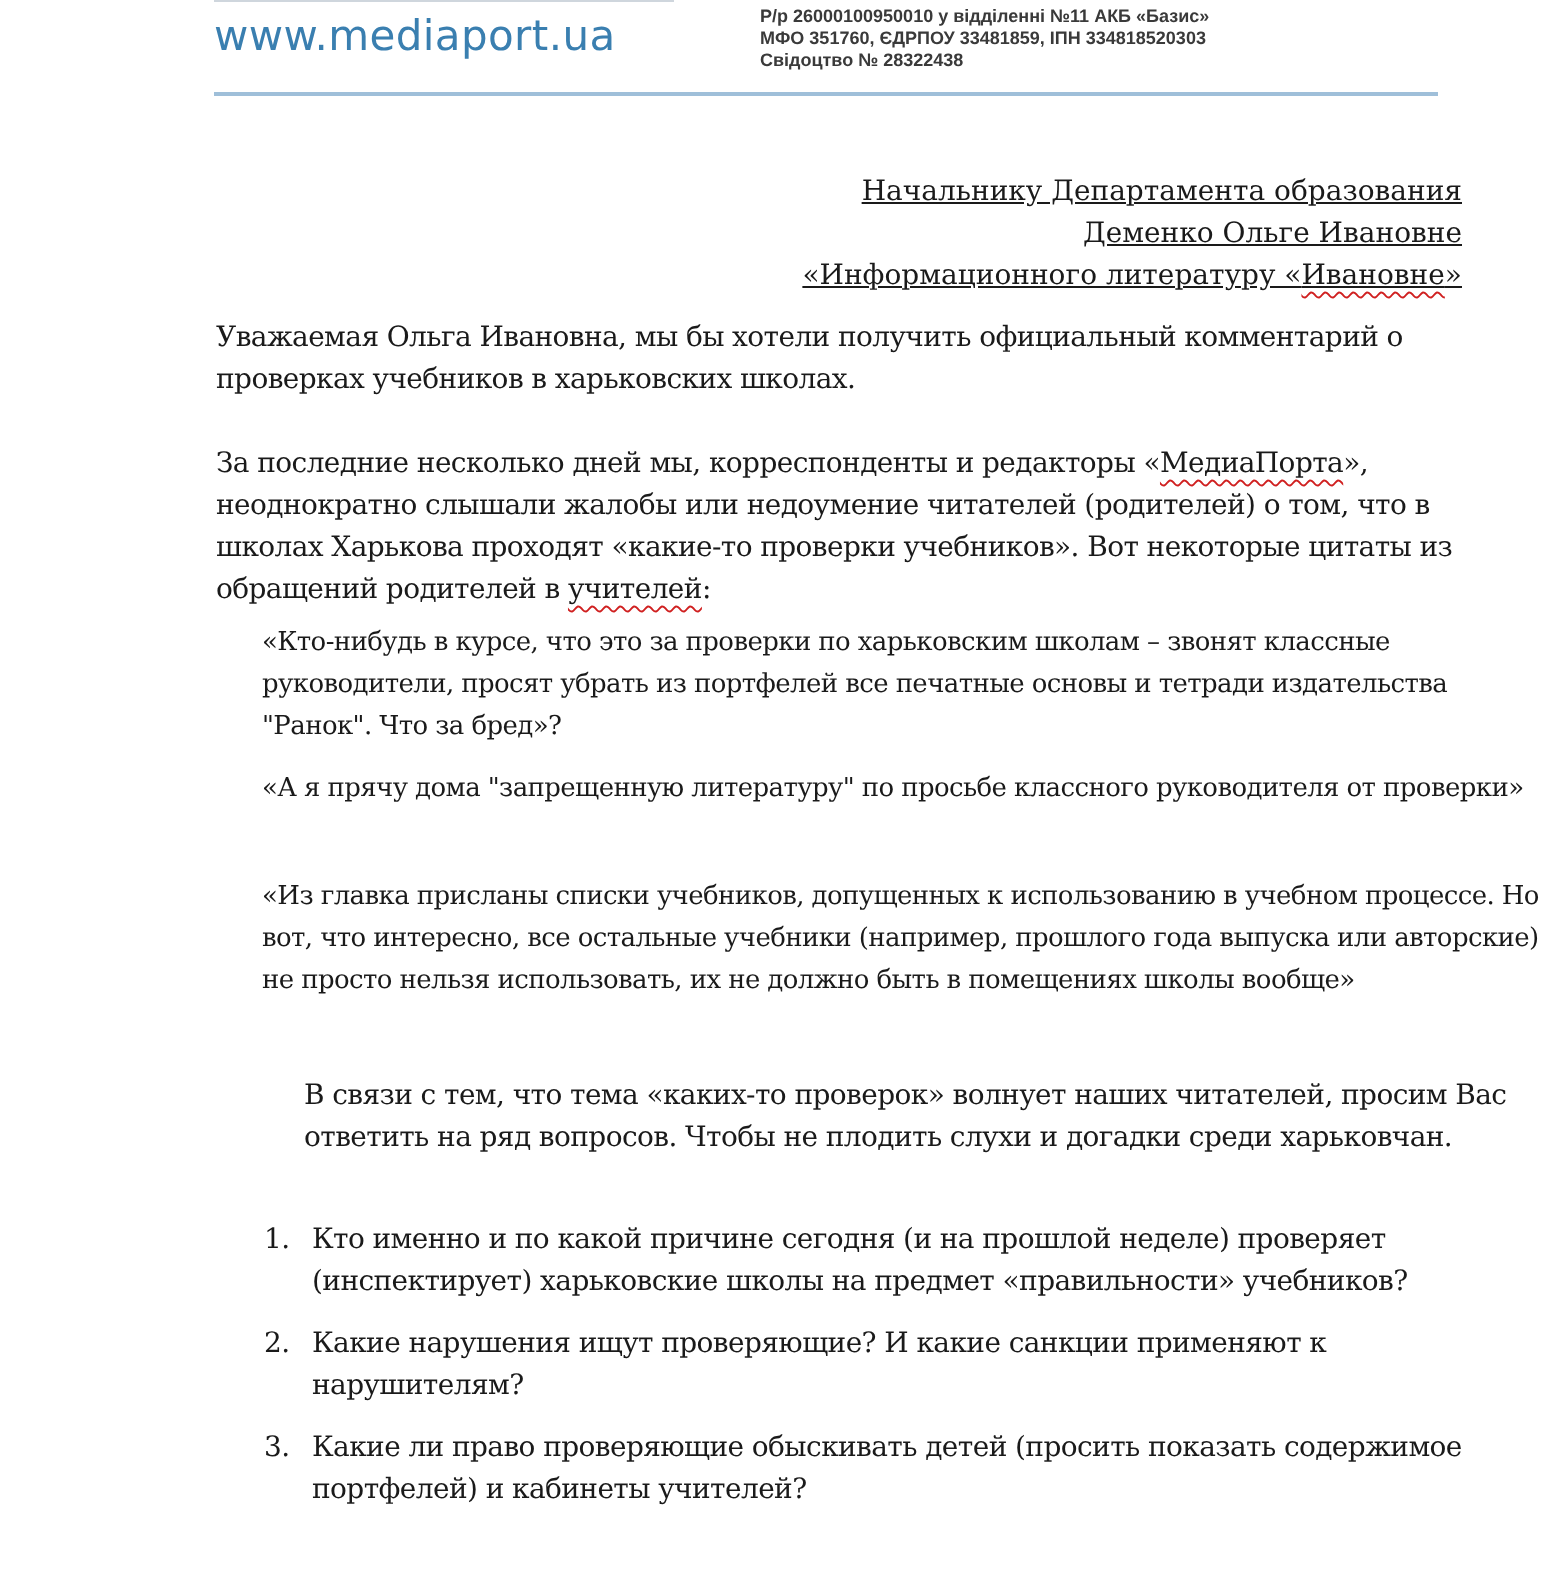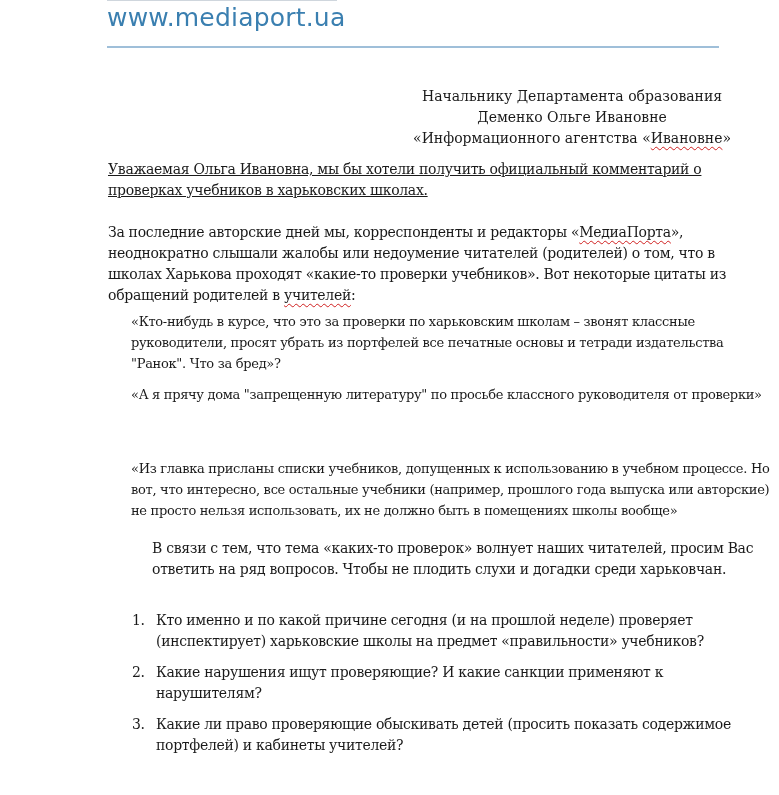--- a/index.html
+++ b/index.html
@@ -1,68 +1,73 @@
 <!DOCTYPE html>
 <html><head>
   <meta charset="utf-8">
   <style>
     html, body { margin:0; padding:0; background:#ffffff; }
     body { width:779px; height:795px; overflow:hidden; position:relative;
       font-family:"DejaVu Serif", serif; color:#1a1a1a; }
     .page { position:absolute; left:0; top:0; width:779px; height:795px; background:#fff; }
     .top-line { position:absolute; left:107px; top:0; width:230px; height:1px; background:#cfd6dd; }
     .logo { position:absolute; left:107px; top:3px; font-family:"DejaVu Sans", sans-serif;
-      font-size:25px; color:#3a7fb0; letter-spacing:0.2px; font-weight:normal; line-height:30px; }
+      font-size:21px; color:#3a7fb0; letter-spacing:0.2px; font-weight:normal; line-height:30px; }
     .bank { position:absolute; left:380px; top:3px; font-family:"Liberation Sans", sans-serif;
       font-size:9px; font-weight:bold; color:#3a3a3a; line-height:11px; }
     .bank div { white-space:nowrap; }
     .header-rule { position:absolute; left:107px; top:46px; width:612px; height:2px;
       background:#9fbfd9; }
-    .addressee { position:absolute; right:48px; top:86px; text-align:center;
-      font-size:14px; line-height:21px; }
+    .addressee { position:absolute; right:48px; top:86px; text-align:right;
+      font-size:14px; line-height:21px;text-decoration:underline; }
     .addressee div { white-space:nowrap; }
     .body-text { position:absolute; left:108px; width:640px; font-size:14px; line-height:21px;
       font-family:"DejaVu Serif", serif; letter-spacing:-0.3px; }
     .p { margin:0; }
     .quote { font-size:13px; line-height:21px; letter-spacing:-0.3px;margin-left:23px; }
     .spell { text-decoration:underline wavy #d02020; text-decoration-thickness:1px; text-underline-offset:3px; }
     ol.questions { position:absolute; left:108px; top:610px; width:640px; margin:0; padding:0;
       list-style:none; font-size:14px; line-height:21px; letter-spacing:-0.3px; }
     ol.questions li { position:relative; padding-left:48px; margin-bottom:10px; }
     ol.questions li .num { position:absolute; left:24px; top:0; }
   </style>
 </head>
 <body>
 
 <div class="page">
   <div class="top-line"></div>
   <div class="logo">www.mediaport.ua</div>
+  <div class="bank">
+    <div>Р/р 26000100950010 у відділенні №11 АКБ «Базис»</div>
+    <div>МФО 351760, ЄДРПОУ 33481859, ІПН 334818520303</div>
+    <div>Свідоцтво № 28322438</div>
+  </div>
   <div class="header-rule"></div>
 
   <div class="addressee">
     <div>Начальнику Департамента образования</div>
     <div>Деменко Ольге Ивановне</div>
-    <div><span>«Информационного агентства «</span><span class="spell">Ивановне</span><span>»</span></div>
+    <div><span>«Информационного литературу «</span><span class="spell">Ивановне</span><span>»</span></div>
   </div>
 
-  <div class="body-text" style="top:159px;text-decoration:underline;">
+  <div class="body-text" style="top:159px;">
     <p class="p">Уважаемая Ольга Ивановна, мы бы хотели получить официальный комментарий о проверках учебников в харьковских школах.</p>
   </div>
 
   <div class="body-text" style="top:222px;">
-    <p class="p"><span>За последние авторские дней мы, корреспонденты и редакторы «</span><span class="spell">МедиаПорта</span><span>», неоднократно слышали жалобы или недоумение читателей (родителей) о том, что в школах Харькова проходят «какие-то проверки учебников». Вот некоторые цитаты из обращений родителей в </span><span class="spell">учителей</span><span>:</span></p>
+    <p class="p"><span>За последние несколько дней мы, корреспонденты и редакторы «</span><span class="spell">МедиаПорта</span><span>», неоднократно слышали жалобы или недоумение читателей (родителей) о том, что в школах Харькова проходят «какие-то проверки учебников». Вот некоторые цитаты из обращений родителей в </span><span class="spell">учителей</span><span>:</span></p>
   </div>
 
   <div class="body-text quote" style="top:311px;">
     <p class="p">«Кто-нибудь в курсе, что это за проверки по харьковским школам – звонят классные руководители, просят убрать из портфелей все печатные основы и тетради издательства "Ранок". Что за бред»?</p>
   </div>
   <div class="body-text quote" style="top:384px;">
     <p class="p">«А я прячу дома "запрещенную литературу" по просьбе классного руководителя от проверки»</p>
   </div>
-  <div class="body-text quote" style="top:458px;">
+  <div class="body-text quote" style="top:438px;">
     <p class="p">«Из главка присланы списки учебников, допущенных к использованию в учебном процессе. Но вот, что интересно, все остальные учебники (например, прошлого года выпуска или авторские) не просто нельзя использовать, их не должно быть в помещениях школы вообще»</p>
   </div>
 
   <div class="body-text" style="top:538px;margin-left:44px;">
     <p class="p">В связи с тем, что тема «каких-то проверок» волнует наших читателей, просим Вас ответить на ряд вопросов. Чтобы не плодить слухи и догадки среди харьковчан.</p>
   </div>
 
   <ol class="questions">
     <li><span class="num">1.</span><span>Кто именно и по какой причине сегодня (и на прошлой неделе) проверяет (инспектирует) харьковские школы на предмет «правильности» учебников?</span></li>
     <li><span class="num">2.</span><span>Какие нарушения ищут проверяющие? И какие санкции применяют к нарушителям?</span></li>

